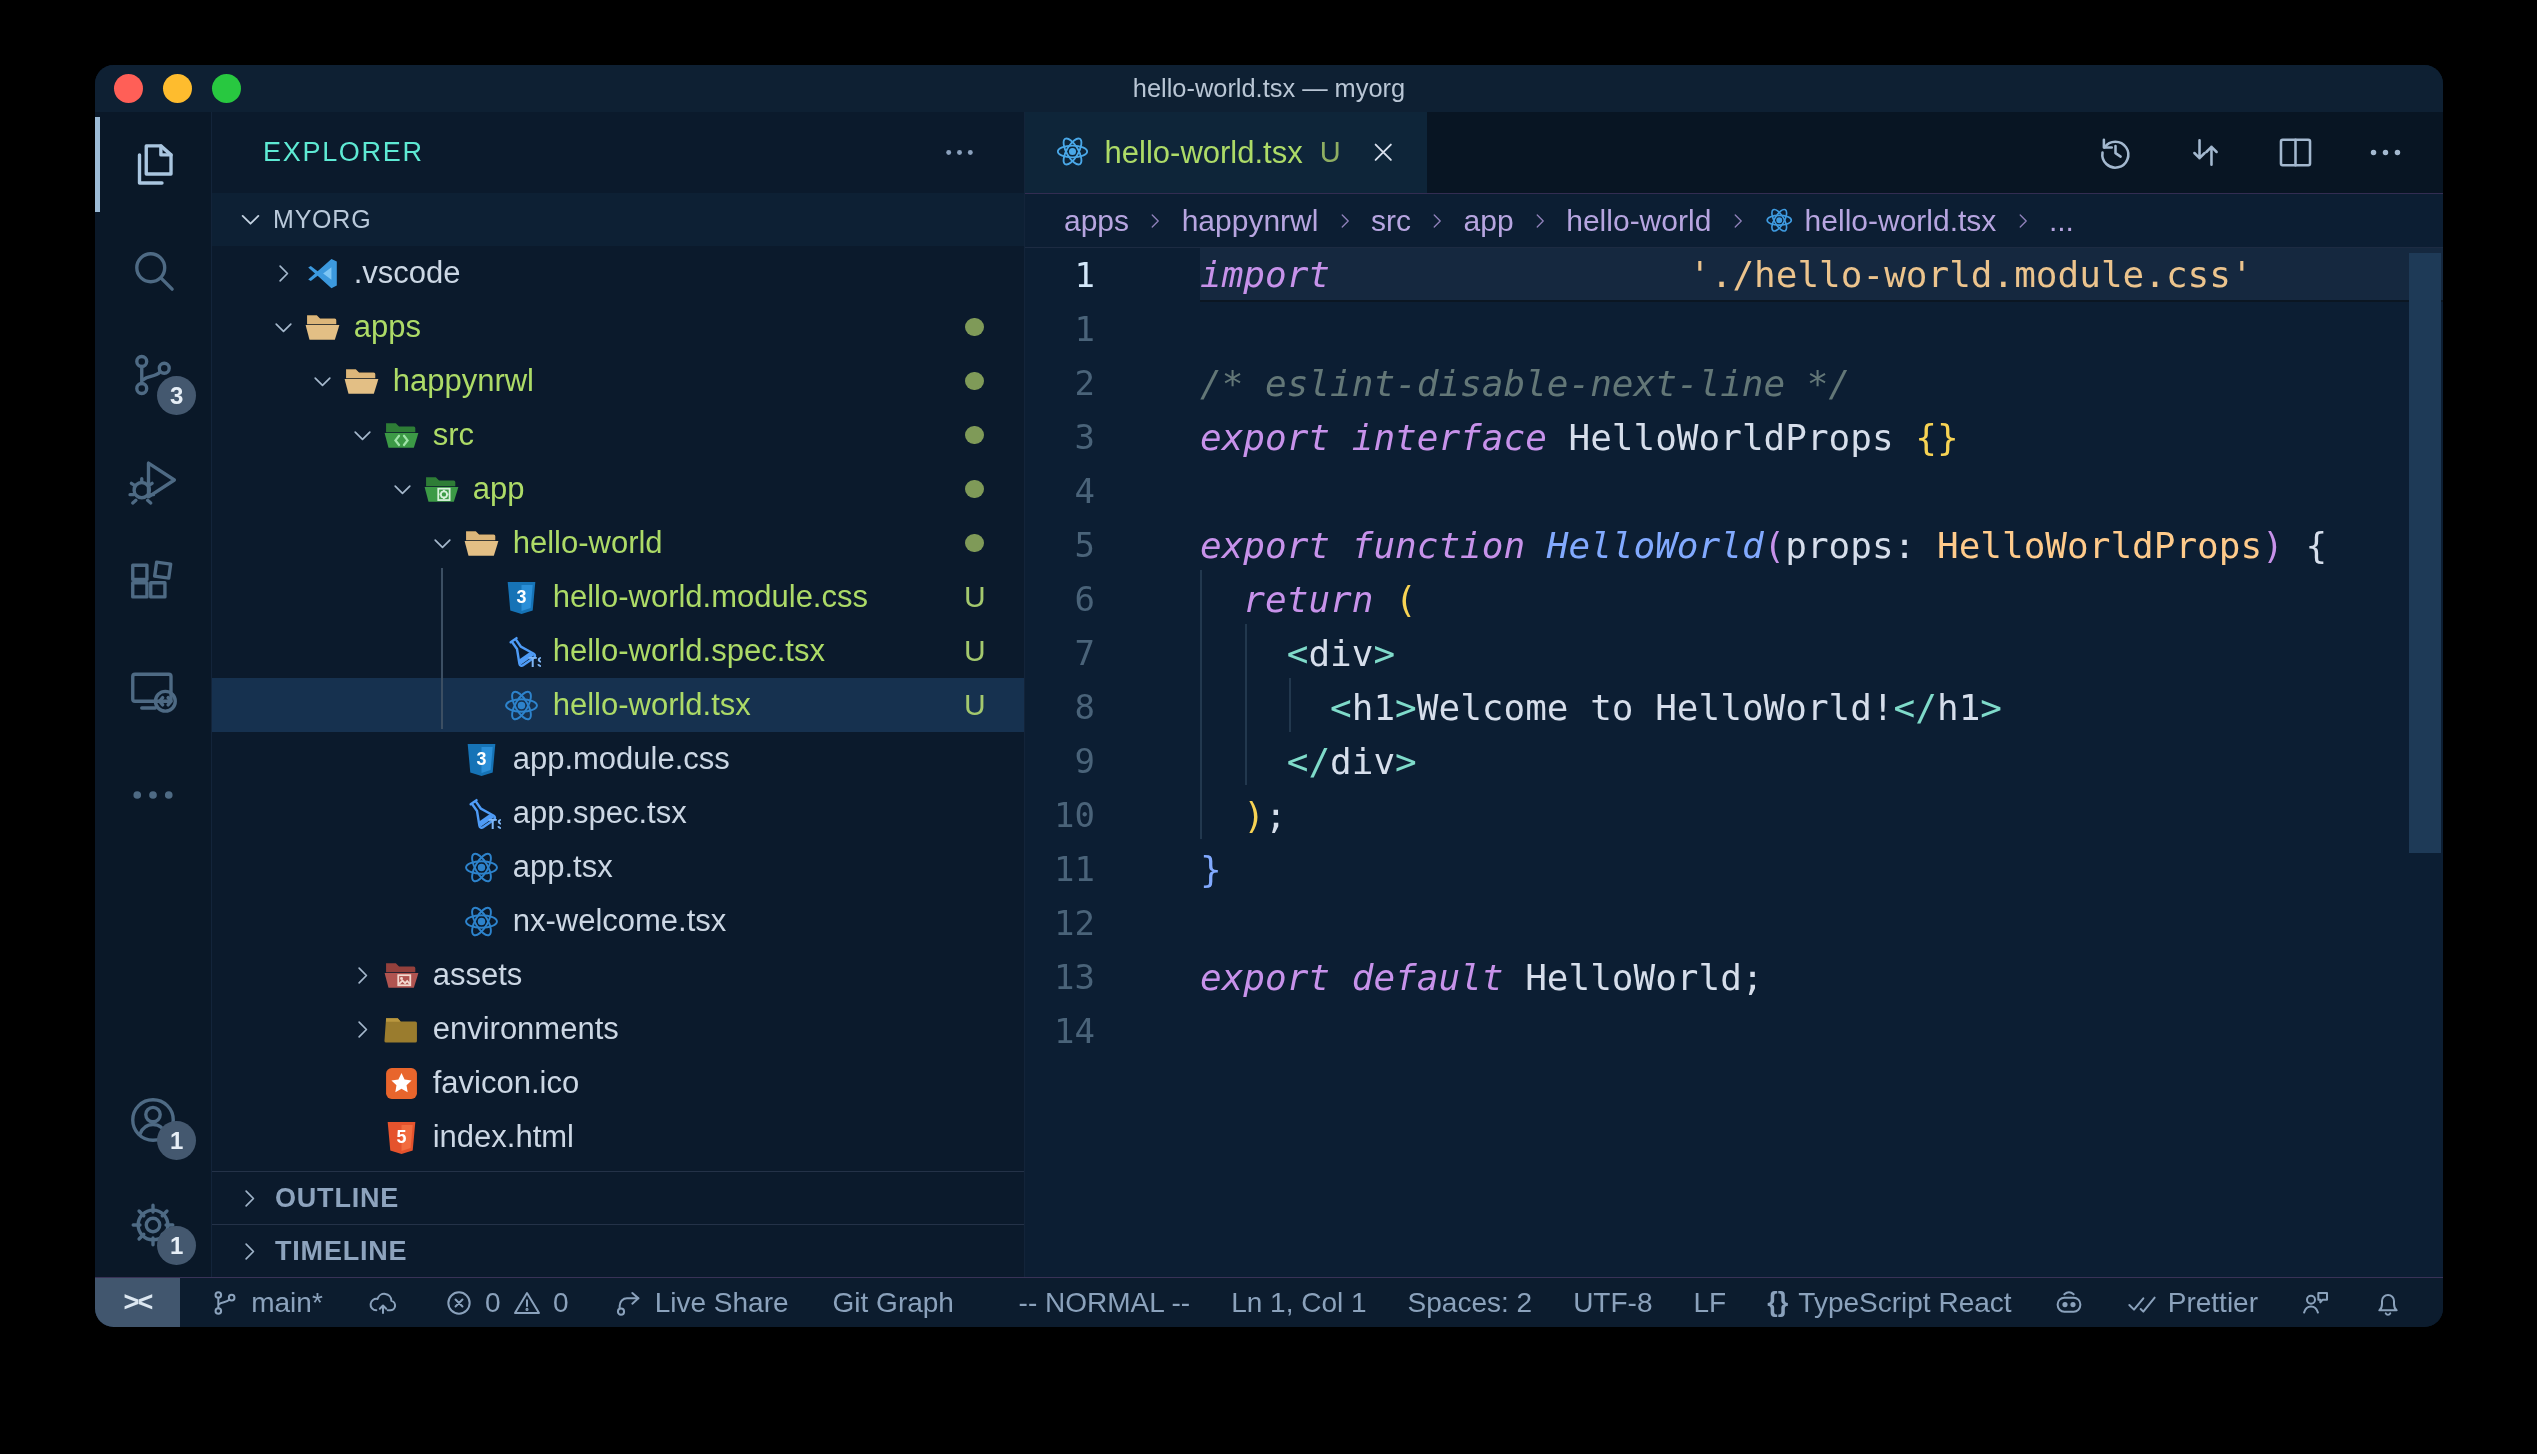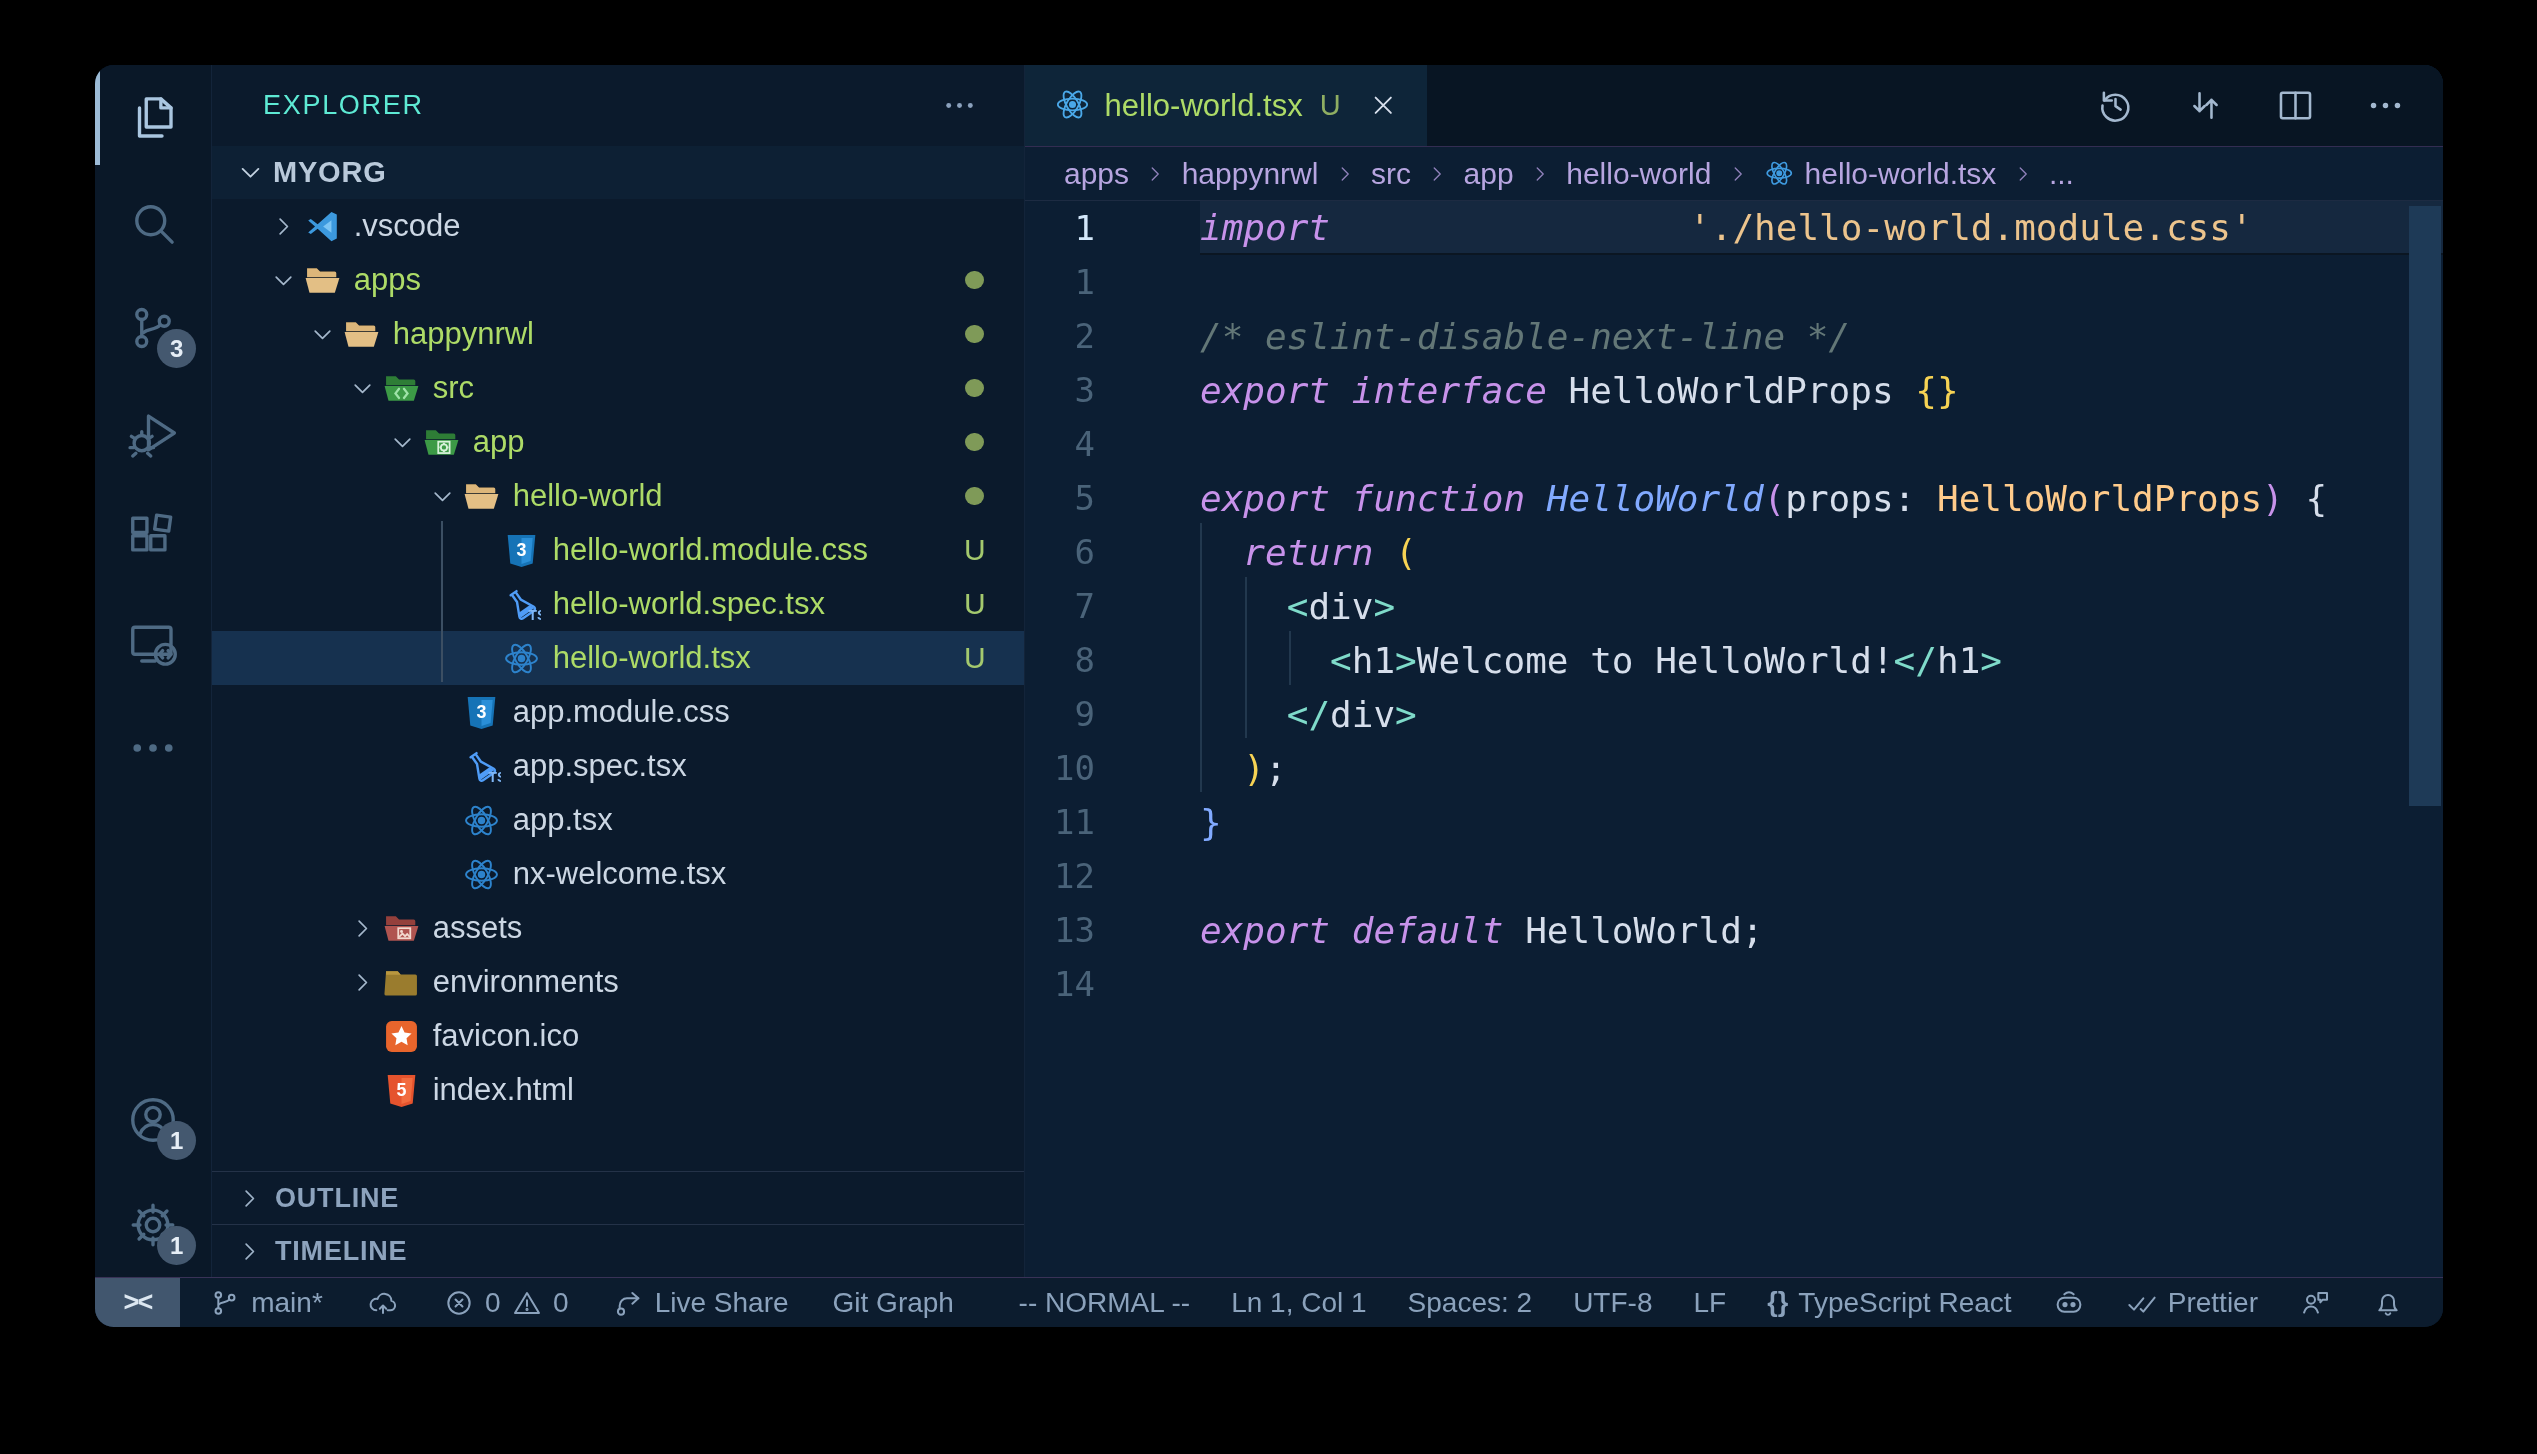--- a/index.html
+++ b/index.html
@@ -38,21 +38,21 @@
   
   .sidebar{width:813px;flex:0 0 813px;background:#0b1a2c;border-right:1.7px solid #13243a;
            display:flex;flex-direction:column;min-height:0;}
   .sb-header{height:81px;flex:0 0 81px;display:flex;align-items:center;padding:0 46px 0 51px;}
   .sb-title{font-size:27px;letter-spacing:1.7px;color:#5eead4;}
   .sb-more{margin-left:auto;color:#8ba1bd;display:flex;}
   .sb-more svg{width:37px;height:37px;}
   .section-row{height:53px;flex:0 0 53px;background:#0d2034;display:flex;align-items:center;padding:0 0 0 24px;cursor:pointer;}
   .section-row .chev{width:37px;height:34px;color:#c3d2e1;display:flex;align-items:center;}
   .section-row .chev svg{width:29px;height:29px;}
-  .section-label{font-size:29px;font-weight:700;letter-spacing:0.8px;color:#b9c9da;}
+  .section-label{font-size:25px;font-weight:400;letter-spacing:0.8px;color:#b9c9da;}
 
   .tree{flex:0 0 auto;position:relative;}
   .tree-row{height:54px;display:flex;align-items:center;cursor:pointer;position:relative;}
   .tree-row.selected{background:#16314f;}
   .tree-chev{width:36px;height:36px;flex:0 0 36px;color:#a5b8cc;display:flex;align-items:center;justify-content:center;}
   .tree-chev svg{width:27px;height:27px;}
   .tree-icon{width:39px;height:39px;flex:0 0 39px;margin:0 12px 0 1.7px;display:flex;align-items:center;justify-content:center;}
   .tree-icon svg{width:39px;height:39px;}
   .tree-label{font-size:31px;color:#ccd7e4;white-space:nowrap;}
   .tree-row.modified .tree-label{color:var(--c-modified);}
@@ -118,20 +118,28 @@
   .sb-group.right{margin-left:auto;gap:41px;padding-right:39px;}
   .sb-item{display:flex;align-items:center;gap:10.2px;white-space:nowrap;cursor:pointer;}
   .sb-item svg{width:32px;height:32px;}
   .sb-braces{font-weight:600;font-size:27px;}
 </style>
 </head>
 <body>
 
 <div class="window">
 
+  <div class="titlebar">
+    <div class="traffic">
+      <div class="tl r"></div>
+      <div class="tl y"></div>
+      <div class="tl g"></div>
+    </div>
+    <div class="win-title">hello-world.tsx — myorg</div>
+  </div>
 
   <div class="main">
 
     <div class="activitybar" id="activitybar">
         <div class="act-item active">
           <span style="width: 54px; height: 54px; display: flex;">
             <svg viewBox="0 0 24 24" fill="none" stroke="currentColor" stroke-width="1.5" stroke-linecap="round" stroke-linejoin="round">
               <path d="M9 3.5h6.5L20 7.5V16H9z"></path>
               <path d="M15.5 3.5v4H20"></path>
               <path d="M6 7.5V20h10"></path>

